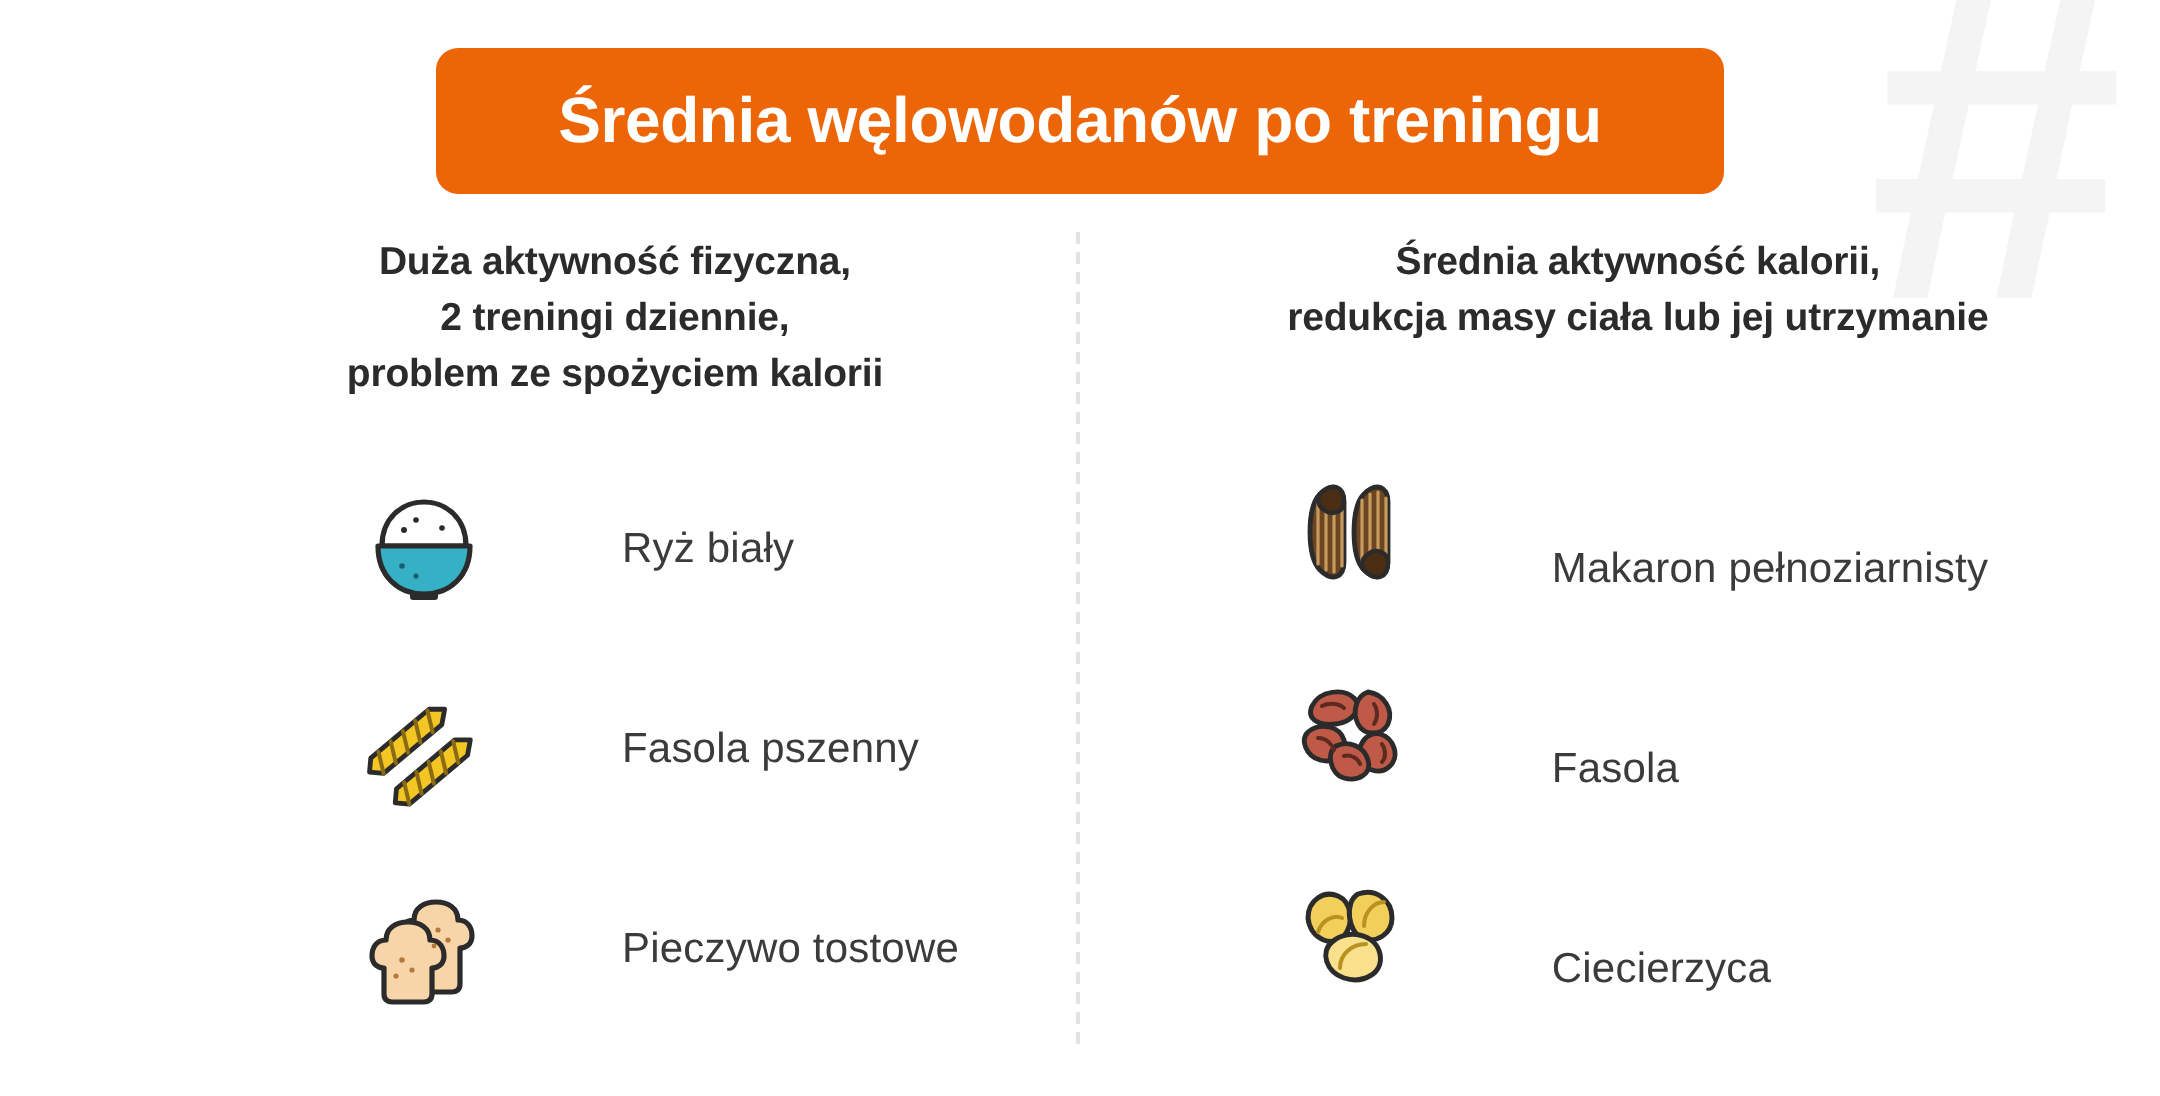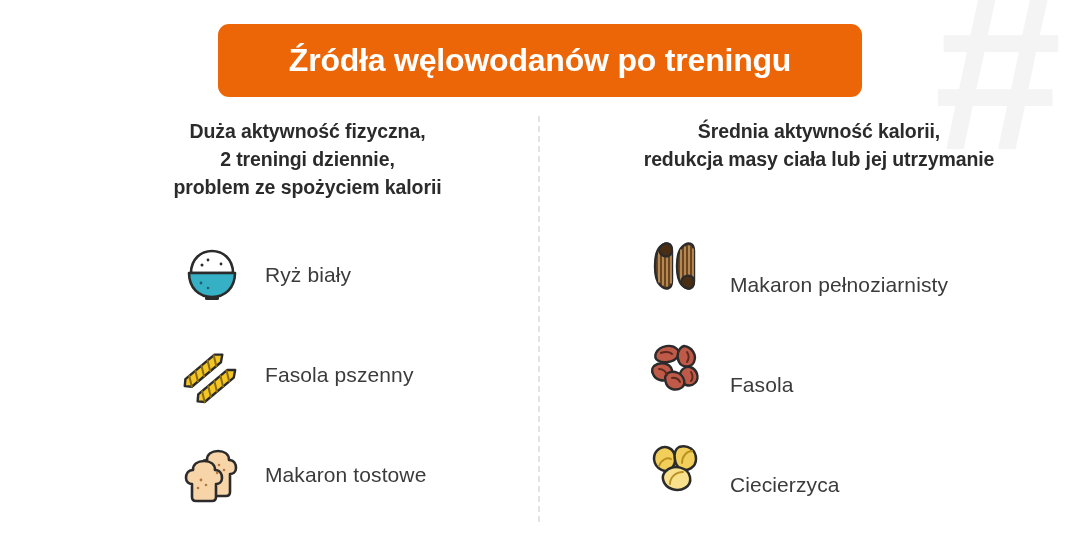--- a/index.html
+++ b/index.html
@@ -103,20 +103,21 @@
   .items {
     margin-top: 24px;
     display: flex;
     flex-direction: column;
   }
   .item {
     display: flex;
     flex-direction: row;
     align-items: center;
     height: 100px;
+    gap: 46px;
   }
   .column.left  .items .item { padding-left: 122px; }
   .column.right .items .item { padding-left: 86px; align-items: flex-end; }
 
   .item-icon {
     width: 66px;
     height: 62px;
     flex: 0 0 66px;
     display: flex;
     align-items: center;
@@ -134,21 +135,21 @@
   }
 </style>
 </head>
 <body>
 
 <div id="infographic">
 
   <div class="watermark">#</div>
 
   <div class="title-banner">
-    <span class="title-text">Źródła węlowodanów po treningu</span>
+    <span class="title-text">Średnia węlowodanów po treningu</span>
   </div>
 
   <div class="divider"></div>
 
   <div class="columns">
 
     <div class="column left">
       <div class="col-heading">
         <span class="hl">Duża aktywność fizyczna,</span>
         <span class="hl">2 treningi dziennie,</span>
@@ -197,21 +198,21 @@
               <path d="M26 14 C26 8 31 5 37 5 C43 5 48 8 48 14 C53 14 55 18 55 22 C55 26 52 28 49 28 L49 46 C49 49 47 50 45 50 L29 50 C27 50 25 49 25 46 L25 28 C22 28 19 26 19 22 C19 18 21 14 26 14 Z" fill="#F8D5A8" stroke="#2b2b2b" stroke-width="2.6" stroke-linejoin="round"></path>
               <path d="M12 24 C12 18 17 15 23 15 C29 15 34 18 34 24 C39 24 41 28 41 32 C41 36 38 38 35 38 L35 51 C35 54 33 55 31 55 L15 55 C13 55 11 54 11 51 L11 38 C8 38 5 36 5 32 C5 28 7 24 12 24 Z" fill="#F8D5A8" stroke="#2b2b2b" stroke-width="2.6" stroke-linejoin="round"></path>
               <circle cx="20" cy="34" r="1.4" fill="#b5773a"></circle>
               <circle cx="25" cy="39" r="1.3" fill="#b5773a"></circle>
               <circle cx="17" cy="42" r="1.3" fill="#b5773a"></circle>
               <circle cx="38" cy="19" r="1.3" fill="#b5773a"></circle>
               <circle cx="43" cy="24" r="1.3" fill="#b5773a"></circle>
               <circle cx="36" cy="27" r="1.2" fill="#b5773a"></circle>
             </svg>
           </span>
-          <span class="item-label">Makaron tostowe</span>
+          <span class="item-label">Pieczywo tostowe</span>
         </div>
 
       </div>
     </div>
 
     <div class="column right">
       <div class="col-heading">
         <span class="hl">Średnia aktywność kalorii,</span>
         <span class="hl">redukcja masy ciała lub jej utrzymanie</span>
       </div>

